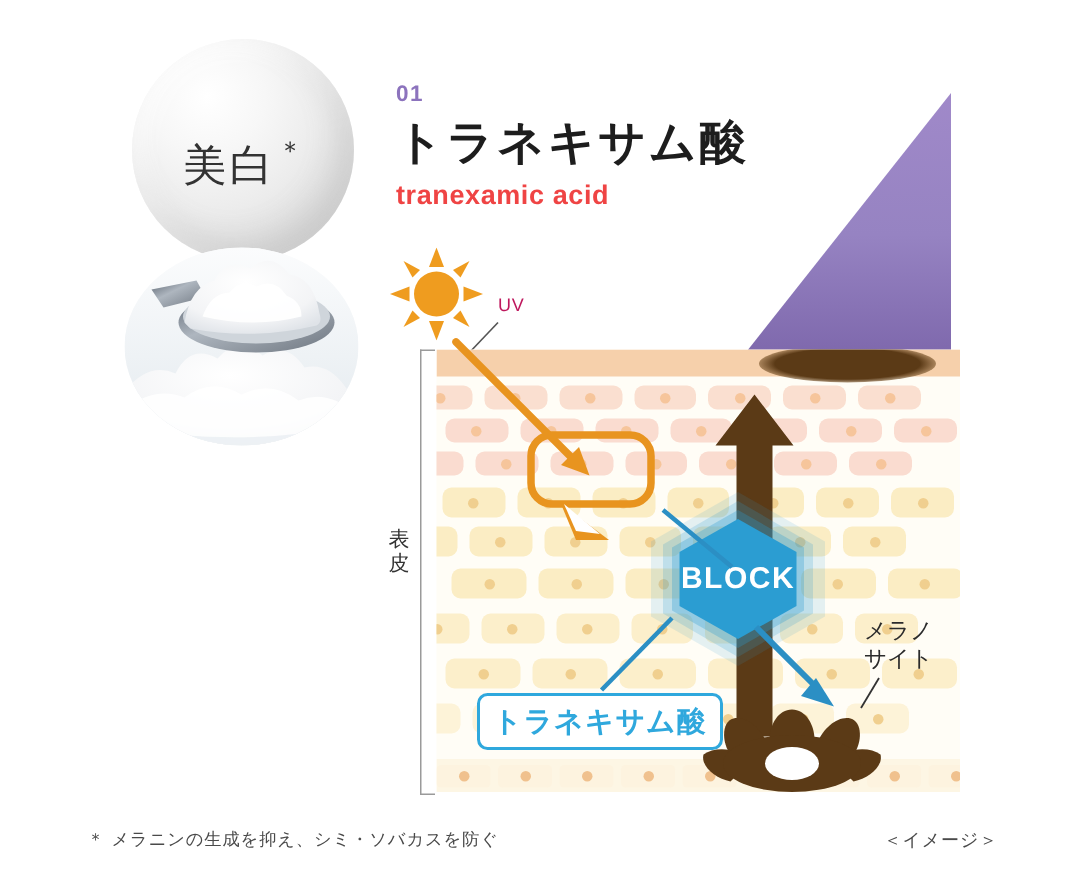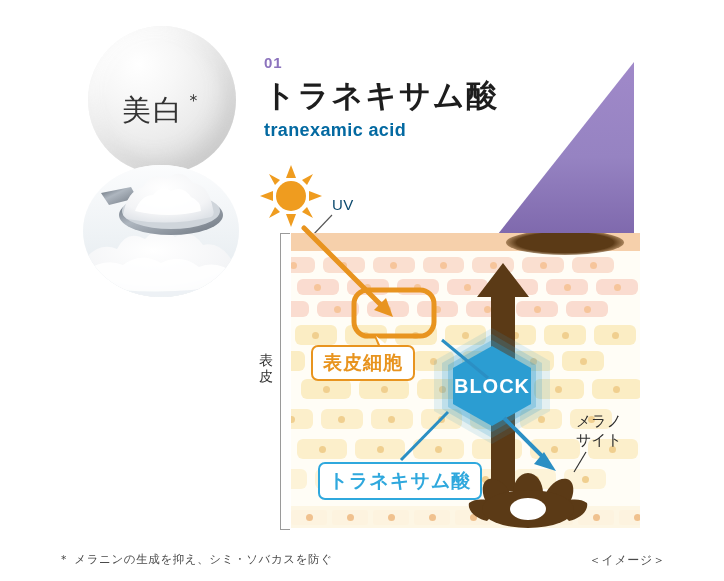--- a/index.html
+++ b/index.html
@@ -59,21 +59,21 @@
   .bracket{position:absolute;left:24px;top:73px;width:9px;height:295px;border-left:1.4px solid #9a9a9a;border-top:1.4px solid #9a9a9a;border-bottom:1.4px solid #9a9a9a;}
   .hihu{
     position:absolute;left:0px;top:192px;width:20px;
     font-size:14px;color:#333;line-height:1.15;text-align:center;
     font-family:"DejaVu Sans","Liberation Sans",sans-serif;
   }
 
   
   .sun{position:absolute;left:4px;top:5px;width:62px;height:62px;}
   .uv{
-    position:absolute;left:76px;top:36px;font-size:15px;color:#0c4a6e;letter-spacing:.5px;
+    position:absolute;left:76px;top:36px;font-size:12px;color:#be185d;letter-spacing:.5px;
   }
 
   
   .callout{
     position:absolute;background:#ffffff;border-radius:7px;
     font-family:"DejaVu Sans","Liberation Sans",sans-serif;font-weight:bold;
     display:flex;align-items:center;justify-content:center;
   }
   .co-orange{left:55px;top:185px;width:100px;height:32px;border:2.6px solid #e8941f;color:#e8941f;font-size:19px;letter-spacing:1px;}
   .co-blue{left:62px;top:302px;width:160px;height:34px;border:2.6px solid #2fa8dd;color:#2fa8dd;font-size:19px;letter-spacing:1px;}
@@ -103,21 +103,21 @@
     margin-left:32px;
   }
 
   
   .head{position:absolute;left:264px;top:55px;}
   .head .num{font-size:15px;font-weight:bold;color:#8c73bd;letter-spacing:1px;line-height:1;}
   .head .jp{
     font-size:31px;font-weight:bold;color:#1d1d1d;letter-spacing:2px;margin-top:8px;line-height:1.12;
     font-family:"DejaVu Sans","Liberation Sans",sans-serif;
   }
-  .head .en{font-size:18px;font-weight:bold;color:#0369a1;letter-spacing:.4px;margin-top:7px;}
+  .head .en{font-size:18px;font-weight:bold;color:#ef4444;letter-spacing:.4px;margin-top:7px;}
 </style>
 </head>
 <body>
 
 <div id="stage">
 
   <div class="wedge">
     <svg width="136" height="172" viewBox="0 0 136 172">
       <defs>
         <linearGradient id="pg" x1="0" y1="0" x2="0" y2="1">
@@ -461,23 +461,20 @@
       <line x1="48" y1="68" x2="126" y2="146" stroke="#e8941f" stroke-width="5" stroke-linecap="round"></line>
       <polygon points="137,157 118,150 130,138" fill="#e8941f"></polygon>
     </svg>
 
     <svg style="position:absolute;left:0;top:0;width:400px;height:380px;pointer-events:none;">
       <rect x="98" y="130" width="80" height="46" rx="14" ry="14" fill="none" stroke="#e8941f" stroke-width="5"></rect>
       <path d="M118,176 L128,200 L150,200 Z" fill="#e8941f"></path>
       <path d="M120,176 L128,194 L144,196 Z" fill="#ffffff"></path>
     </svg>
 
-    <div class="callout co-orange">
-      <span>表皮細胞</span>
-    </div>
 
     <div class="hexwrap">
       <svg width="116" height="116" viewBox="0 0 116 116">
         <defs>
           <clipPath id="hc">
               <polygon points="58,2 110,31 110,85 58,114 6,85 6,31"></polygon>
             </clipPath>
         </defs>
         <polygon points="58,0 116,33 116,83 58,116 0,83 0,33" fill="#2b9dd2" opacity=".13"></polygon>
         <polygon points="58,6 108,35 108,81 58,110 8,81 8,35" fill="#2b9dd2" opacity=".2"></polygon>

